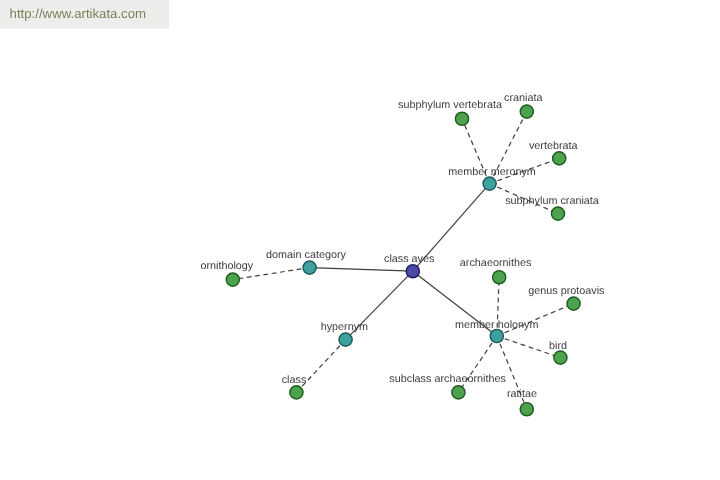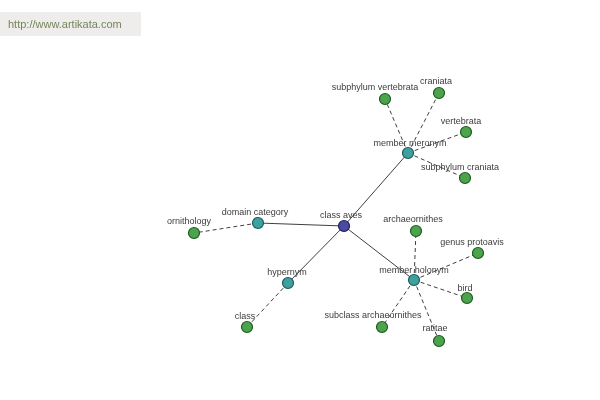--- a/index.html
+++ b/index.html
@@ -10,21 +10,21 @@
   .screen {
     position: relative;
     width: 600px;
     height: 400px;
     background: #ffffff;
     overflow: hidden;
     font-family: "Liberation Sans", sans-serif;
   }
   .url-bar {
     position: absolute;
-    top: 12px;
+    top: 0;
     left: 0;
     width: 141px;
     height: 24px;
     background: #eeedec;
     display: flex;
     align-items: center;
     box-sizing: border-box;
     padding-left: 8px;
   }
   .url-bar span {

